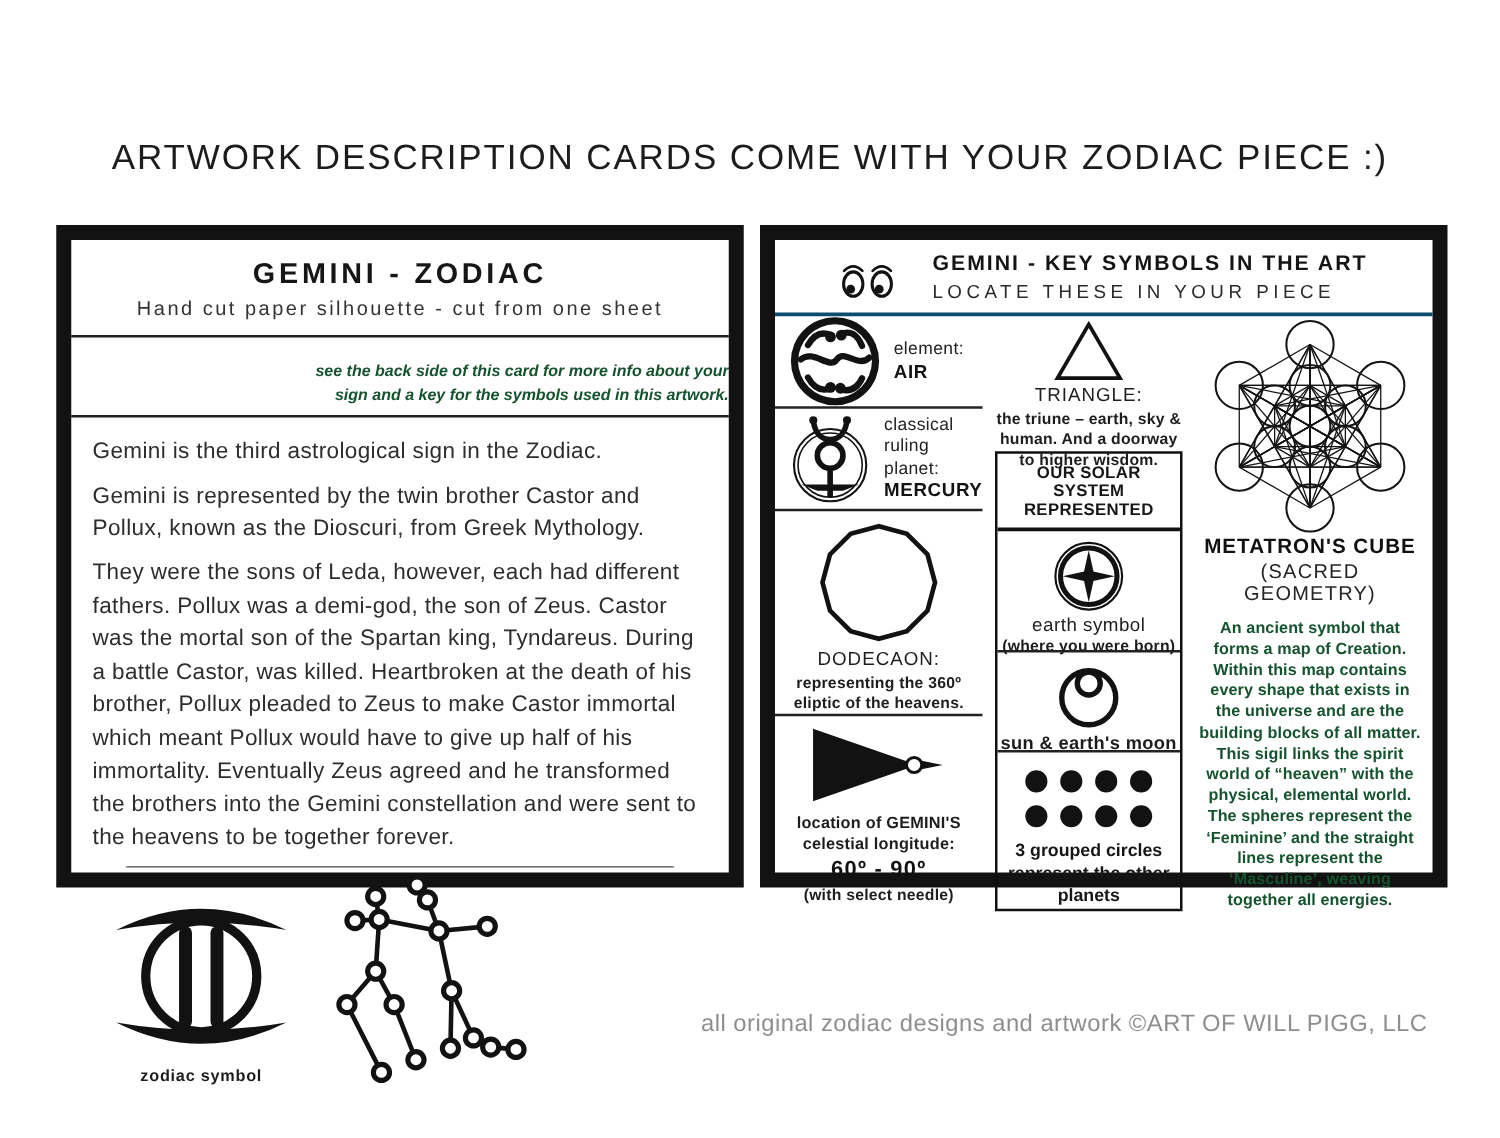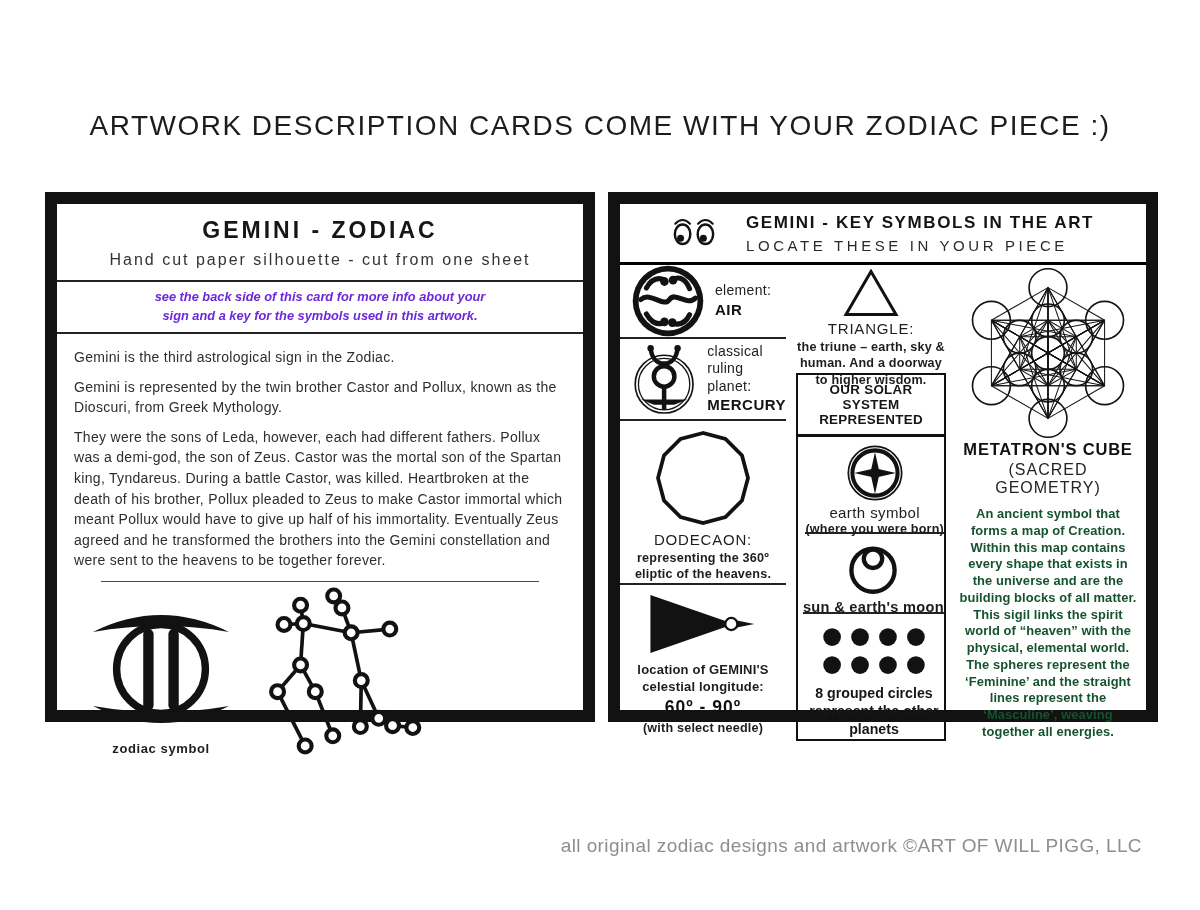--- a/index.html
+++ b/index.html
@@ -4,82 +4,82 @@
 <style>
   html,body{margin:0;padding:0;}
   body{
     width:1200px;height:910px;background:#ffffff;position:relative;
     font-family:"Liberation Sans", sans-serif;color:#222;overflow:hidden;
   }
   .page-title{
     position:absolute;top:110px;left:0;width:100%;text-align:center;
     font-size:28px;letter-spacing:1.5px;color:#1c1c1c;font-weight:400;white-space:nowrap;
   }
-  .cards{position:absolute;top:192px;left:45px;display:flex;gap:13px;}
+  .cards{position:absolute;top:180px;left:45px;display:flex;gap:13px;}
   .card{
     width:550px;height:530px;background:#fff;border:12px solid #121212;
     box-sizing:border-box;display:flex;flex-direction:column;
   }
   
   .lc-header{text-align:center;padding:13px 8px 11px;border-bottom:2px solid #222;}
   .lc-title{font-size:23px;font-weight:bold;letter-spacing:3px;color:#161616;}
   .lc-sub{font-size:16px;letter-spacing:2px;color:#333;margin-top:7px;}
   .lc-note{
-    text-align:center;font-style:italic;font-weight:bold;font-size:12.8px;
-    line-height:1.45;padding:6px 0 7px;border-bottom:2px solid #222;color:#6d28d9;
-  }
-  .lc-body{padding:4px 17px 0;font-size:14px;line-height:1.47;letter-spacing:.3px;color:#2d2d2d;}
+    text-align:right;font-style:italic;font-weight:bold;font-size:12.8px;
+    line-height:1.45;padding:18px 0 7px;border-bottom:2px solid #222;color:#14532d;
+  }
+  .lc-body{padding:4px 17px 0;font-size:18px;line-height:1.47;letter-spacing:.3px;color:#2d2d2d;}
   .lc-body p{margin:9px 0 0;}
   .lc-divider{width:438px;margin:10px auto 0;border-top:1.5px solid #4a4a4a;}
   .lc-bottom{display:flex;align-items:center;padding:2px 6px 0 10px;flex:1;}
   .zodiac-block{width:188px;text-align:center;}
   .zodiac-caption{font-size:13px;font-weight:bold;letter-spacing:.6px;color:#1d1d1d;margin-top:-2px;}
   .const-label-block{width:118px;text-align:left;margin-top:-12px;}
   .const-label{font-size:14px;letter-spacing:.8px;color:#222;}
   .const-name{font-size:16.5px;font-weight:bold;letter-spacing:1px;color:#141414;margin-top:3px;}
   
   .rc-header{
-    display:flex;align-items:flex-start;justify-content:center;gap:30px;
-    padding:9px 0 8px;border-bottom:3px solid #000000;
+    display:flex;align-items:flex-end;justify-content:center;gap:30px;
+    padding:9px 0 8px;border-bottom:3px solid #0c4a6e;
   }
   .rc-title{font-size:17px;font-weight:bold;letter-spacing:1.6px;color:#141414;white-space:nowrap;}
   .rc-sub{font-size:15px;letter-spacing:3.6px;color:#2a2a2a;margin-top:4px;}
   .rc-content{display:flex;flex:1;min-height:0;}
   .col-left{width:166px;display:flex;flex-direction:column;}
   .cell{border-bottom:2px solid #222;box-sizing:border-box;}
   .cell.row{display:flex;align-items:center;padding-left:12px;}
   .cell-air{height:79px;}
   .cell-mercury{height:87px;}
   .cell-dodeca{height:178px;text-align:center;padding-top:7px;}
   .cell-compass{flex:1;border-bottom:none;text-align:center;padding-top:8px;}
   .icon-label{margin-left:11px;font-size:14px;line-height:1.25;letter-spacing:.3px;color:#222;}
   .icon-label .value{font-weight:bold;font-size:15px;letter-spacing:.5px;color:#131313;margin-top:1px;}
   .mercury-label{width:84px;}
   .small-title{font-size:15px;letter-spacing:.8px;color:#1e1e1e;margin-top:3px;}
   .small-caption{font-size:12.6px;font-weight:bold;line-height:1.3;color:#1d1d1d;margin:2px auto 0;width:150px;letter-spacing:.2px;}
   .range-value{font-size:17.5px;font-weight:bold;letter-spacing:1px;color:#111;margin-top:1px;}
   .col-mid{width:162px;margin-left:4px;display:flex;flex-direction:column;align-items:center;}
   .triangle-block{text-align:center;padding-top:4px;height:108px;box-sizing:border-box;}
-  .solar-box{border:2px solid #111;width:150px;flex:1;margin-bottom:8px;display:flex;flex-direction:column;box-sizing:border-box;align-items:flex-end;}
+  .solar-box{border:2px solid #111;width:150px;flex:1;margin-bottom:8px;display:flex;flex-direction:column;box-sizing:border-box;}
   .solar-header{border-bottom:3px solid #111;text-align:center;font-weight:bold;font-size:13.4px;letter-spacing:.3px;padding:7px 2px;color:#161616;}
   .solar-cell{text-align:center;border-bottom:2px solid #222;padding-top:7px;box-sizing:border-box;}
   .solar-cell.last{border-bottom:none;flex:1;}
   .solar-cell .title{font-size:15px;letter-spacing:.4px;color:#1e1e1e;margin-top:2px;}
   .solar-cell .cap{font-size:12.6px;font-weight:bold;color:#1d1d1d;letter-spacing:.2px;margin-top:1px;}
   .sun-caption{font-size:14.6px;font-weight:bold;letter-spacing:.3px;color:#1c1c1c;margin-top:4px;}
   .planets-caption{font-size:14.2px;font-weight:bold;line-height:1.28;color:#161616;width:140px;margin:5px auto 0;}
   .col-right{flex:1;text-align:center;padding:2px 8px 0 6px;}
   .metatron-title{font-size:16.5px;font-weight:bold;letter-spacing:.8px;color:#111;margin-top:1px;}
   .metatron-sub{font-size:16px;letter-spacing:1px;color:#242424;margin-top:2px;}
   .metatron-text{font-size:12.9px;font-weight:bold;line-height:1.3;color:#14532d;letter-spacing:.1px;}
   .metatron-text p{margin:9px 0 0;}
   [data-name="metatrons-cube-figure"] line{stroke:#141414;stroke-width:1.2;}
   [data-name="metatrons-cube-figure"] circle{fill:none;stroke:#141414;stroke-width:1.9;}
   .footer{
-    position:absolute;top:835px;left:0;width:100%;box-sizing:border-box;
+    position:absolute;top:809px;left:0;width:100%;box-sizing:border-box;
     text-align:right;padding-right:58px;font-size:19px;letter-spacing:.4px;color:#8e8e8e;
   }
   svg{display:block;}
   .center-svg{margin:0 auto;}
 </style>
 </head>
 <body>
 
 <div class="page-title" data-name="page-title">ARTWORK DESCRIPTION CARDS COME WITH YOUR ZODIAC PIECE :)</div>
 
@@ -260,21 +260,21 @@
                 <circle cx="14" cy="13" r="9.5"></circle>
                   <circle cx="44" cy="13" r="9.5"></circle>
                   <circle cx="74" cy="13" r="9.5"></circle>
                   <circle cx="104" cy="13" r="9.5"></circle>
                 <circle cx="14" cy="43" r="9.5"></circle>
                   <circle cx="44" cy="43" r="9.5"></circle>
                   <circle cx="74" cy="43" r="9.5"></circle>
                   <circle cx="104" cy="43" r="9.5"></circle>
               </g>
             </svg>
-            <div class="planets-caption" data-name="planets-caption">8 grouped circles represent the other planets</div>
+            <div class="planets-caption" data-name="planets-caption">3 grouped circles represent the other planets</div>
           </div>
         </div>
       </div>
 
       <div class="col-right" data-name="symbols-column-right">
         <svg class="center-svg" data-name="metatrons-cube-figure" width="156" height="172" viewBox="10 0 180 200">
             <line x1="100.0" y1="100.0" x2="100.0" y2="62.0"></line>
             <line x1="100.0" y1="100.0" x2="67.1" y2="81.0"></line>
             <line x1="100.0" y1="100.0" x2="67.1" y2="119.0"></line>
             <line x1="100.0" y1="100.0" x2="100.0" y2="138.0"></line>

